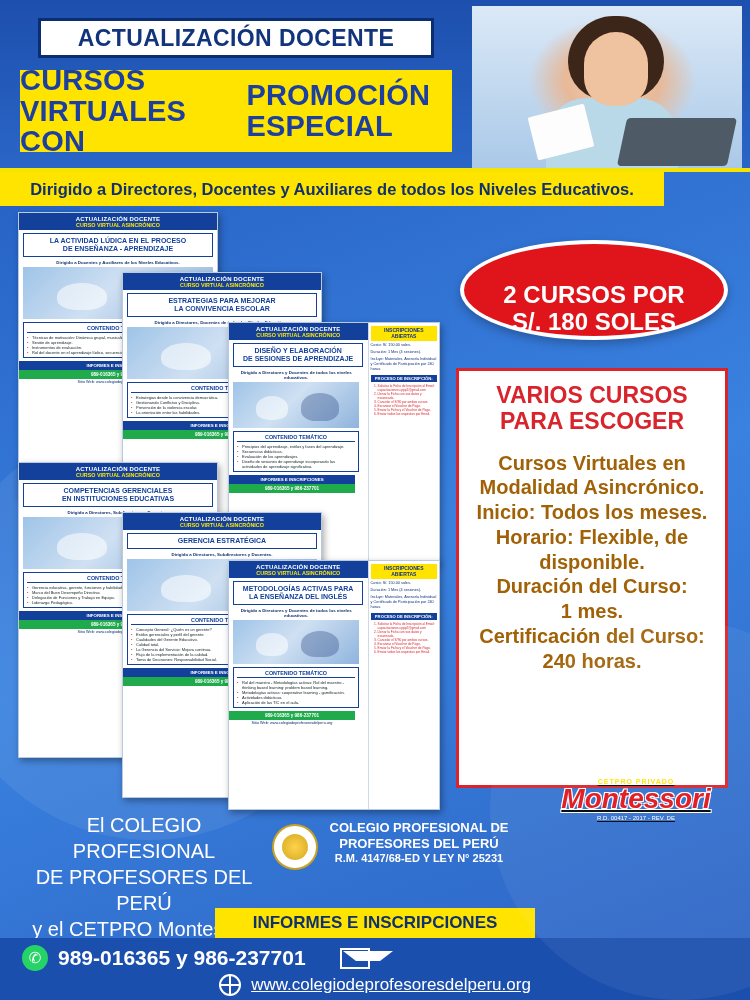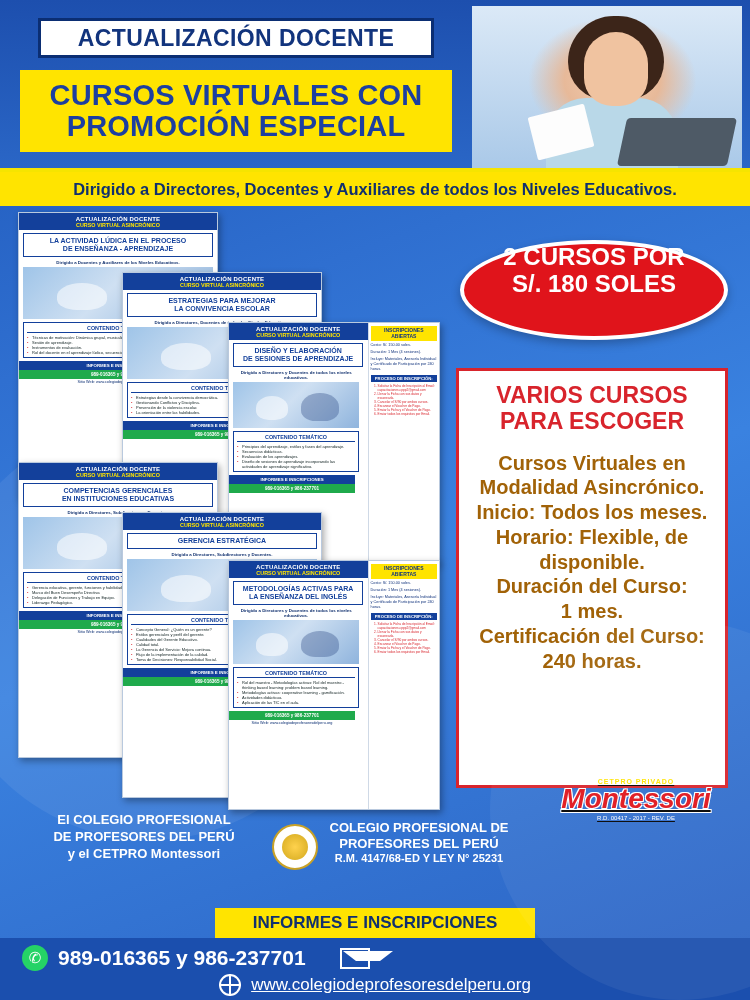--- a/index.html
+++ b/index.html
@@ -41,21 +41,21 @@
     background: #ffffff;
     border: 3px solid #0b2e73;
     display: flex; align-items: center; justify-content: center;
   }
   .title-band span {
     color: #12347d; font-size: 23px; font-weight: bold; letter-spacing: .4px;
   }
   .yellow-band {
     position: absolute; left: 20px; top: 70px; width: 432px; height: 82px;
     background: #ffe400;
-    display: flex; flex-direction: column; align-items: center; justify-content: center;
+    display: flex; flex-direction: row; align-items: center; justify-content: center;
     line-height: 1.06;
   }
   .yellow-band span {
     color: #1c3fa0; font-size: 29px; font-weight: bold; letter-spacing: .2px;
   }
 
   
   .photo {
     position: absolute; right: 8px; top: 6px; width: 270px; height: 162px;
     border-radius: 0 0 0 0;
@@ -84,35 +84,35 @@
     position: absolute; left: 150px; top: 112px; width: 110px; height: 48px;
     background: #4e5a66; transform: skewX(-12deg); border-radius: 4px;
   }
   .photo .paper {
     position: absolute; left: 60px; top: 104px; width: 58px; height: 44px;
     background: #fdfdfd; transform: rotate(-14deg); border-radius: 2px;
   }
 
   
   .subtitle-bar {
-    position: absolute; left: 0; top: 172px; width: 750px; height: 34px;
+    position: absolute; left: 0; top: 172px; width: 664px; height: 34px;
     background: #ffe400;
     display: flex; align-items: center; justify-content: center;
   }
   .subtitle-bar span {
     color: #10306e; font-size: 16.5px; font-weight: bold;
   }
 
   
   .promo-ellipse {
     position: absolute; right: 22px; top: 240px; width: 268px; height: 100px;
     background: #e0141b;
     border: 4px solid #ffffff;
     border-radius: 50%;
-    display: flex; flex-direction: column; align-items: center; justify-content: flex-start;
+    display: flex; flex-direction: column; align-items: center; justify-content: flex-end;
     box-shadow: 0 4px 10px rgba(0,0,0,.25);
     line-height: 1.12;
   }
   .promo-ellipse span { color: #ffffff; font-size: 24px; font-weight: bold; }
 
   
   .info-card {
     position: absolute; right: 22px; top: 368px; width: 272px; height: 420px;
     background: #ffffff;
     border: 3px solid #d8242c;
@@ -205,21 +205,21 @@
   }
   .fl-side ol { margin: 2px 0 0 7px; }
   .fl-side li { font-size: 3.2px; color: #d8242c; line-height: 1.25; }
 
   
   .certify {
     position: absolute; left: 24px; top: 812px; width: 240px;
     text-align: center; color: #ffffff; line-height: 1.3;
   }
   .certify .c1 { font-size: 15px; font-weight: bold; }
-  .certify .c2 { font-size: 13px; font-weight: bold; }
+  .certify .c2 { font-size: 20px; font-weight: normal; }
 
   .org {
     position: absolute; left: 276px; top: 820px; width: 240px;
     color: #ffffff; text-align: center;
   }
   .org-seal {
     position: absolute; left: -4px; top: 4px; width: 46px; height: 46px;
     border-radius: 50%; background: #ffffff; border: 2px solid #c9a227;
   }
   .org-seal::after {

